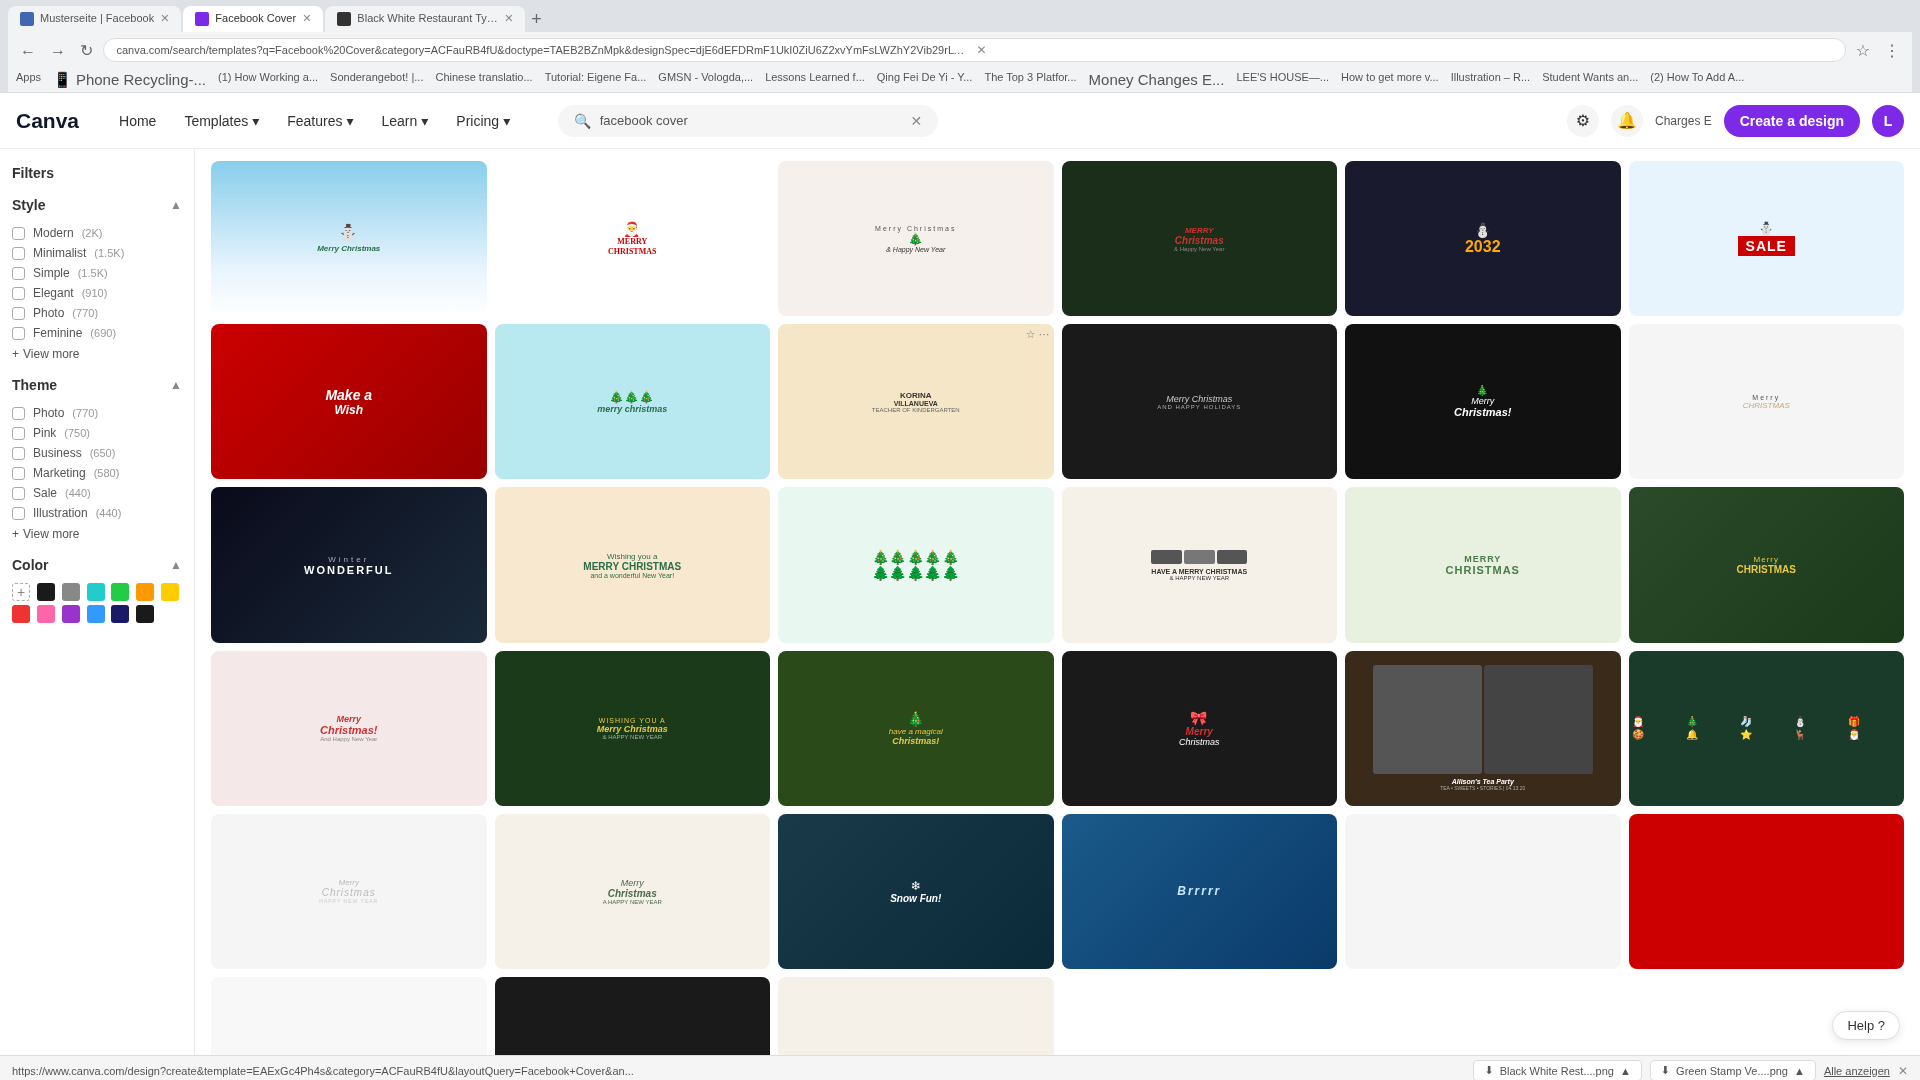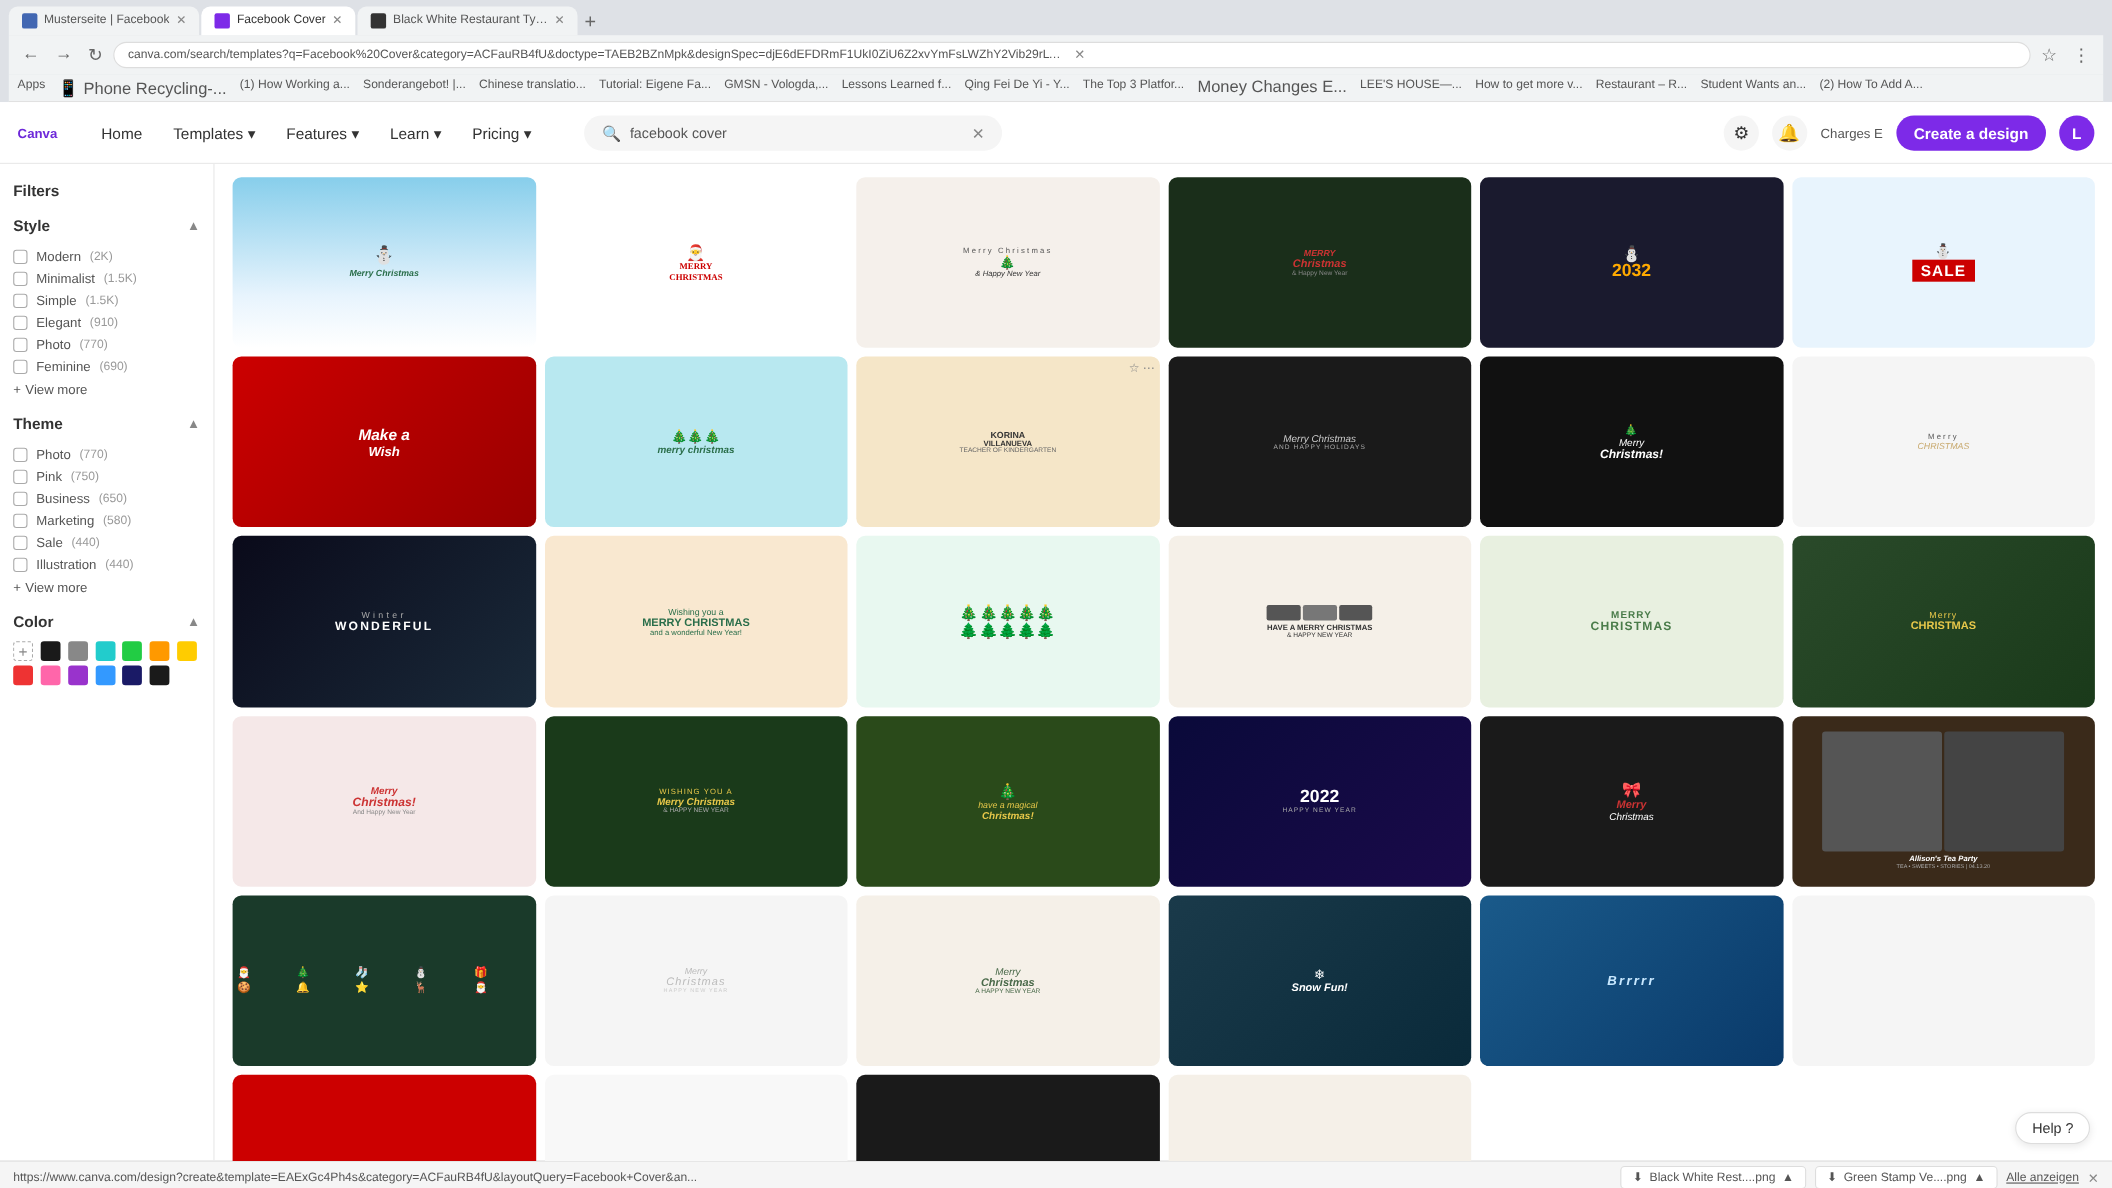--- a/index.html
+++ b/index.html
@@ -15,21 +15,21 @@
     .tab-new { background: none; border: none; font-size: 18px; color: #666; cursor: pointer; padding: 0 4px; align-self: center; }
     .address-bar-row { background: #f1f3f4; padding: 6px 8px; display: flex; align-items: center; gap: 6px; }
     .nav-btn { background: none; border: none; color: #666; font-size: 16px; cursor: pointer; padding: 2px 4px; }
     .address-bar { flex: 1; background: #fff; border: 1px solid #ddd; border-radius: 20px; padding: 4px 12px; font-size: 12px; color: #333; display: flex; align-items: center; }
     .address-bar span { flex: 1; }
     .bookmarks-bar { background: #f1f3f4; padding: 3px 8px; display: flex; gap: 12px; font-size: 11px; color: #555; border-bottom: 1px solid #ddd; overflow: hidden; white-space: nowrap; }
 
     
     .app { display: flex; flex-direction: column; height: calc(1080px - 88px); background: #fff; }
     .canva-header { height: 56px; background: #fff; border-bottom: 1px solid #e8e8e8; display: flex; align-items: center; padding: 0 16px; gap: 20px; }
-    .canva-logo { font-size: 12px; font-weight: 700; color: #6d28d9; margin-right: 8px; }
+    .canva-logo { font-size: 21px; font-weight: 700; color: #0f172a; margin-right: 8px; }
     .nav-items { display: flex; gap: 4px; }
     .nav-item { padding: 6px 12px; border-radius: 6px; cursor: pointer; font-size: 14px; color: #333; display: flex; align-items: center; gap: 4px; }
     .search-bar { flex: 1; max-width: 400px; margin: 0 auto; background: #f5f5f5; border-radius: 20px; padding: 8px 16px; display: flex; align-items: center; gap: 8px; font-size: 14px; color: #555; }
     .search-clear { color: #888; cursor: pointer; }
     .header-actions { margin-left: auto; display: flex; align-items: center; gap: 12px; }
     .header-icon { width: 32px; height: 32px; border-radius: 50%; background: #f5f5f5; display: flex; align-items: center; justify-content: center; cursor: pointer; font-size: 16px; }
     .create-btn { background: #7d2ae8; color: #fff; border: none; border-radius: 20px; padding: 8px 16px; font-size: 14px; font-weight: 600; cursor: pointer; }
     .user-avatar { width: 32px; height: 32px; border-radius: 50%; background: #7d2ae8; display: flex; align-items: center; justify-content: center; color: #fff; font-size: 14px; font-weight: 600; }
 
     
@@ -101,21 +101,21 @@
     <span style="cursor:pointer;font-size:11px">Sonderangebot! |...</span>
     <span style="cursor:pointer;font-size:11px">Chinese translatio...</span>
     <span style="cursor:pointer;font-size:11px">Tutorial: Eigene Fa...</span>
     <span style="cursor:pointer;font-size:11px">GMSN - Vologda,...</span>
     <span style="cursor:pointer;font-size:11px">Lessons Learned f...</span>
     <span style="cursor:pointer;font-size:11px">Qing Fei De Yi - Y...</span>
     <span style="cursor:pointer;font-size:11px">The Top 3 Platfor...</span>
     <span style="cursor:pointer;font-size:15px">Money Changes E...</span>
     <span style="cursor:pointer;font-size:11px">LEE'S HOUSE—...</span>
     <span style="cursor:pointer;font-size:11px">How to get more v...</span>
-    <span style="cursor:pointer;font-size:11px">Restaurant – R...</span>
+    <span style="cursor:pointer;font-size:11px">Illustration – R...</span>
     <span style="cursor:pointer;font-size:11px">Student Wants an...</span>
     <span style="cursor:pointer;font-size:11px">(2) How To Add A...</span>
   </div>
 </div>
 
 <div class="app">
 
   <div class="canva-header">
     <div class="canva-logo">Canva</div>
     <div class="nav-items">
@@ -446,27 +446,20 @@
 
         <div class="template-card" style="background:#2a4a1a;display:flex;align-items:center;justify-content:center;">
           <div style="text-align:center;padding:4px;">
             <div style="font-size:14px;">🎄</div>
             <div style="color:#e8c84a;font-style:italic;font-size:8px">have a magical</div>
             <div style="color:#e8c84a;font-style:italic;font-size:9px;font-weight:700">Christmas!</div>
           </div>
           <div class="card-overlay"></div>
         </div>
 
-        <div class="template-card" style="background:linear-gradient(135deg,#0a0a3a,#1a0a4a);display:flex;align-items:center;justify-content:center;">
-          <div style="text-align:center;padding:4px;color:#fff;">
-            <div style="font-size:16px;font-weight:900;color:#fff">2022</div>
-            <div style="font-size:6px;letter-spacing:1px;color:#aaa">HAPPY NEW YEAR</div>
-          </div>
-          <div class="card-overlay"></div>
-        </div>
 
         <div class="template-card" style="background:#1a1a1a;display:flex;align-items:center;justify-content:center;">
           <div style="text-align:center;padding:4px;color:#fff;">
             <div style="font-size:14px;">🎀</div>
             <div style="font-style:italic;font-size:10px;font-weight:700;color:#cc3333">Merry</div>
             <div style="font-style:italic;font-size:9px;color:#fff">Christmas</div>
           </div>
           <div class="card-overlay"></div>
         </div>
 

